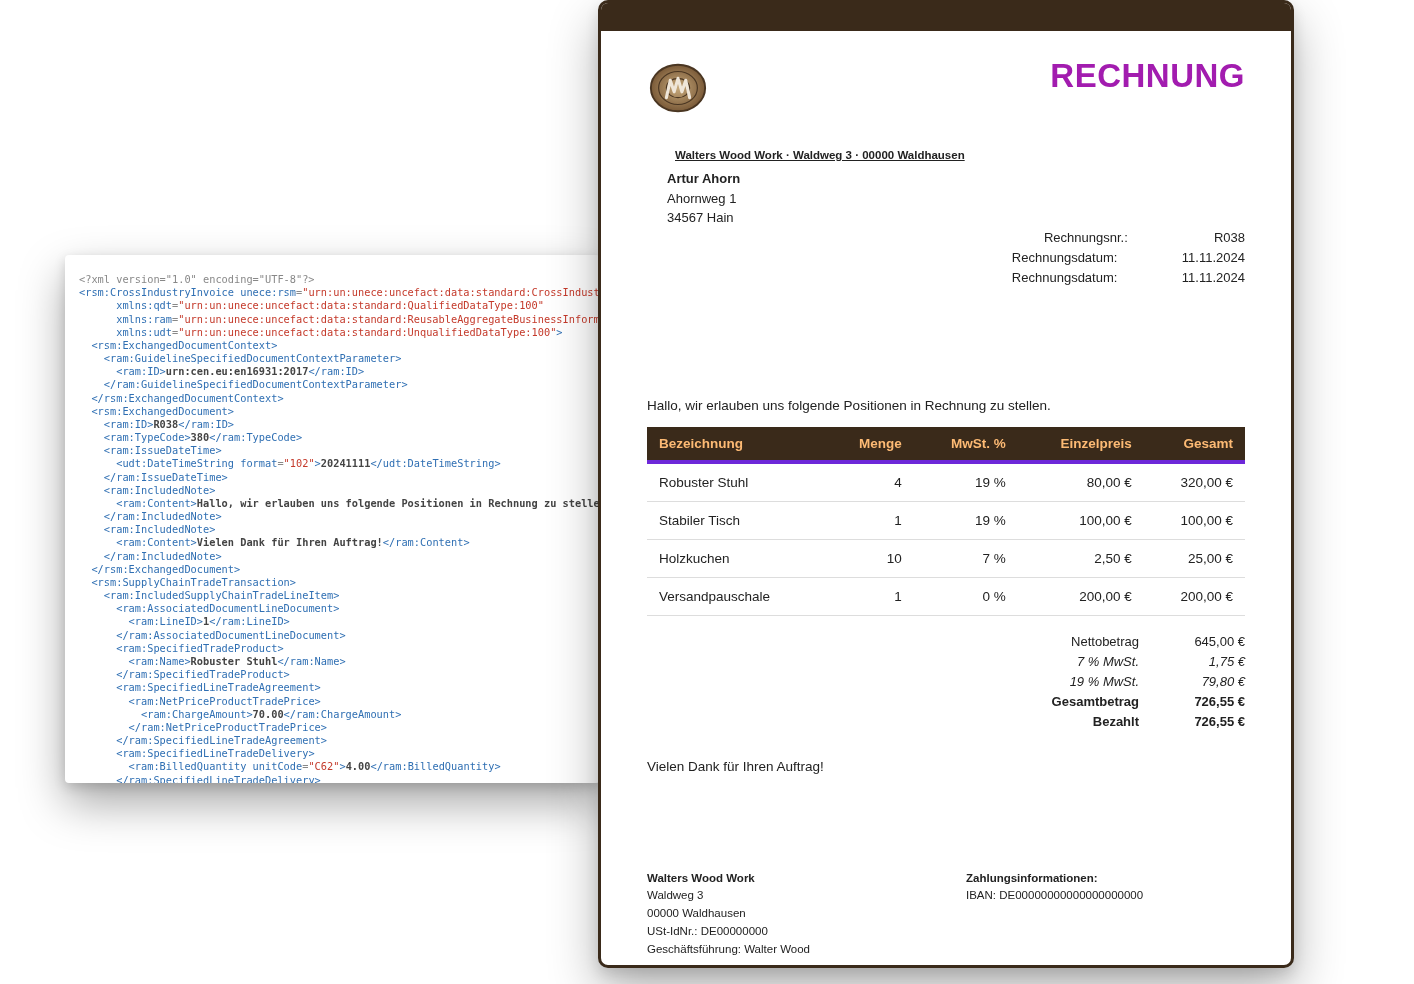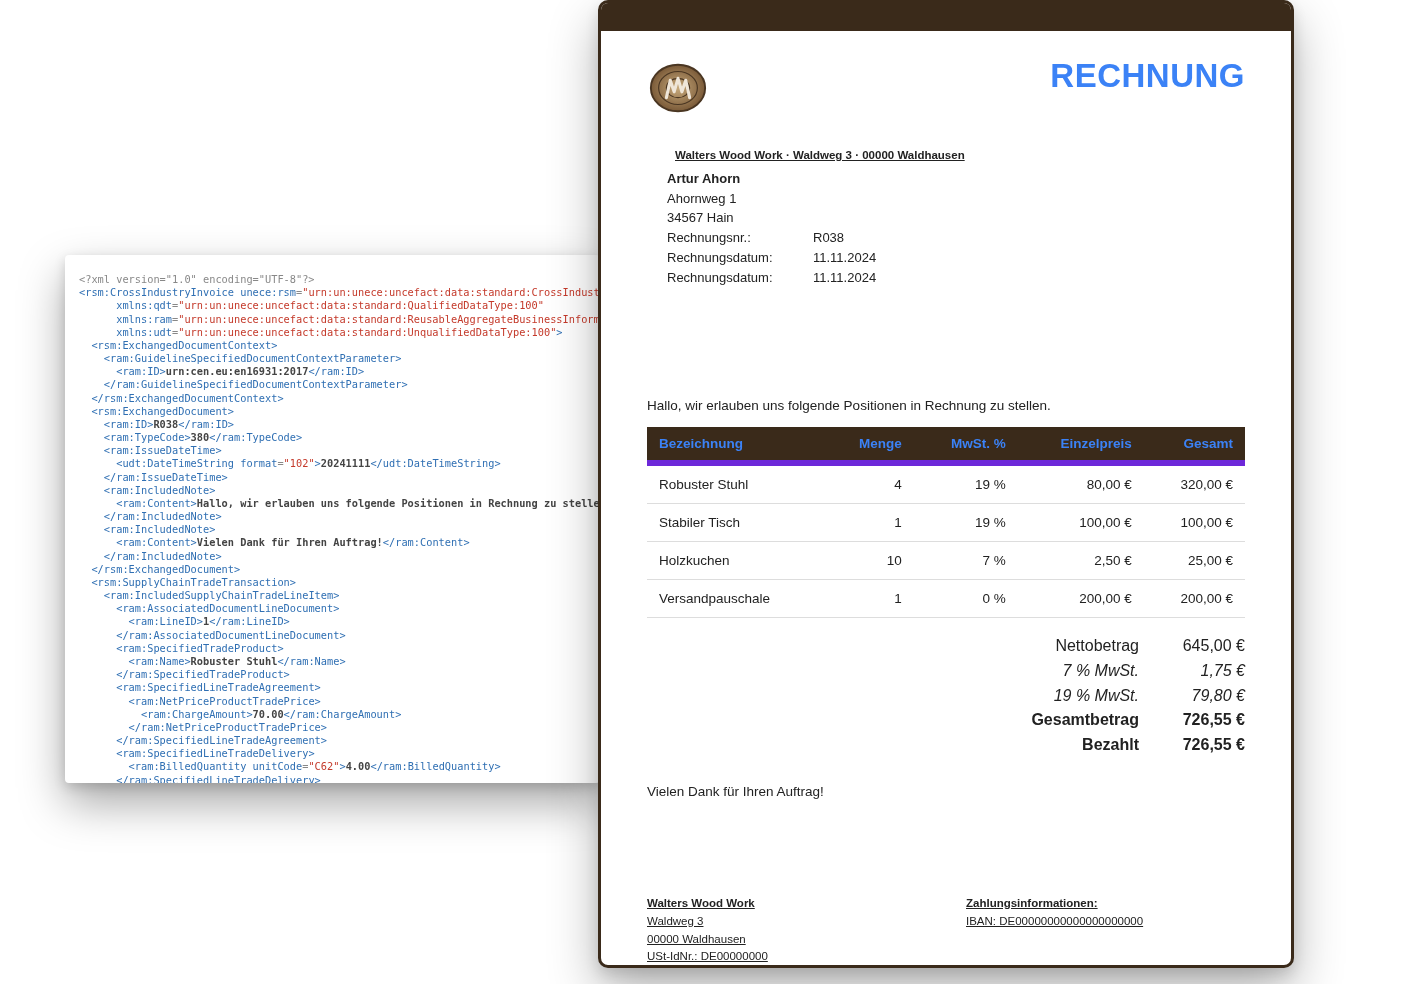--- a/index.html
+++ b/index.html
@@ -28,52 +28,52 @@
     position:absolute;left:598px;top:0;width:690px;height:962px;
     background:#fff;border:3px solid #3a2a1a;border-radius:10px;
     box-shadow:0 22px 50px rgba(0,0,0,.3),0 6px 14px rgba(0,0,0,.12);
     overflow:hidden;
   }
   .doc-bar{height:28px;background:#3a2a1a;}
   .doc-body{padding:22px 46px 30px 46px;font-size:13.5px;}
   .head-row{display:flex;align-items:flex-start;justify-content:space-between;margin-top:4px;}
   .logo{width:62px;height:62px;border-radius:12px;display:flex;align-items:center;justify-content:center;}
   .logo svg{width:62px;height:62px;}
-  .doc-title{font-family:"Arial Black",Arial,sans-serif;font-weight:900;font-size:33px;color:#3b82f6;letter-spacing:.5px;}
+  .doc-title{font-family:"Arial Black",Arial,sans-serif;font-weight:900;font-size:33px;color:#a21caf;letter-spacing:.5px;}
 
   .sender-line{font-size:11.5px;font-weight:bold;text-decoration:underline;margin:30px 0 8px 28px;}
   .addr-row{display:flex;justify-content:space-between;margin:0 0 0 20px;flex-direction:column;}
   .recipient{font-size:13px;line-height:1.5;}
   .recipient .name{font-weight:bold;}
   .meta{font-size:13px;}
-  .meta-row{display:flex;justify-content:flex-start;gap:20px;line-height:1.55;}
+  .meta-row{display:flex;justify-content:flex-end;gap:44px;line-height:1.55;}
   .meta-row .k{min-width:126px;}
 
   .note{margin:110px 0 14px 0;font-size:13.5px;}
 
   table.items{width:100%;border-collapse:collapse;font-size:13.5px;}
   table.items thead th{
-    background:#3a2a1a;color:#3b82f6;text-align:left;font-weight:bold;
-    padding:9px 12px;border-bottom:6px solid #6d28d9;
+    background:#3a2a1a;color:#fdba74;text-align:left;font-weight:bold;
+    padding:9px 12px;border-bottom:4px solid #6d28d9;
   }
   table.items thead th.r{text-align:right;}
   table.items tbody td{padding:11px 12px;border-bottom:1px solid #ddd;}
   table.items tbody td.r{text-align:right;}
 
-  .totals{margin-top:16px;font-size:16px;width:100%;}
+  .totals{margin-top:16px;font-size:13px;width:100%;}
   .totals .row{display:flex;justify-content:flex-end;gap:30px;line-height:1.55;}
   .totals .row .lab{min-width:110px;text-align:right;}
   .totals .row .val{min-width:76px;text-align:right;}
   .totals .row.gross .lab,.totals .row.gross .val{font-weight:bold;}
   .totals .row.paid .lab,.totals .row.paid .val{font-weight:bold;}
   .totals .row.vat .lab,.totals .row.vat .val{font-style:italic;}
 
   .thanks{margin-top:26px;font-size:13.5px;}
 
-  .footer{display:flex;gap:40px;margin-top:96px;font-size:11.5px;line-height:1.55;text-decoration:underline;}
+  .footer{display:flex;gap:40px;margin-top:96px;font-size:11.5px;line-height:1.55;}
   .footer .col{flex:1 1 0;}
   .footer .hd{font-weight:bold;}
 </style>
 </head>
 <body>
 
 <div id="stage">
 
   <div class="code-panel">
     <pre id="xml"><span class="xml-decl">&lt;?xml version="1.0" encoding="UTF-8"?&gt;</span>

